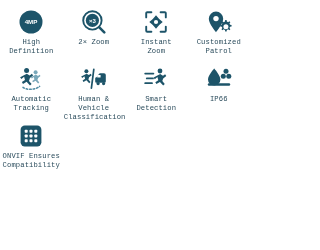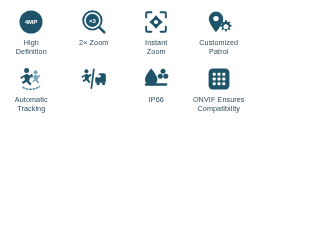--- a/index.html
+++ b/index.html
@@ -35,21 +35,21 @@
   }
   .feature-icon svg { display: block; }
   .feature-label {
     margin-top: 3px;
     font-size: 7.2px;
     line-height: 9px;
     color: #2b4c5c;
     text-align: center;
     letter-spacing: 0.1px;
     max-width: 60px;
-    font-family: Liberation Sans, sans-serif;
+    font-family: Liberation Mono, monospace;
   }
   .badge-text {
     font-size: 6.2px;
     font-weight: bold;
     fill: #ffffff;
     font-family: "Liberation Sans", sans-serif;
   }
   .badge-text-sm {
     font-size: 4.6px;
     font-weight: bold;
@@ -138,20 +138,37 @@
             <circle cx="5.4" cy="5.2" r="2"></circle>
             <path d="M5.6 7.7 l2.3 1.4 l1.8 -1.3 l1 1.4 l-2.6 2.1 l-0.7 2.3 l2.1 2.5 l-1.3 1.2 l-2.8 -3 l-2.9 1.7 l-0.9 -1.5 l2.5 -1.7 l-0.7 -2.6 l-2.2 1.8 l-1 -1.4 Z"></path>
           </g>
           <path d="M12.8 3.4 L10.4 22.2" stroke="#1d5469" stroke-width="1.7" stroke-linecap="round"></path>
           <path d="M15.6 11.2 l2.3 -3.3 a1.6 1.6 0 0 1 1.3 -0.7 H23 a1.8 1.8 0 0 1 1.8 1.8 v6.6 a1.2 1.2 0 0 1 -1.2 1.2 H15.4 a1.2 1.2 0 0 1 -1.2 -1.2 v-3 a1.8 1.8 0 0 1 0.4 -1.1 Z" fill="#1d5469"></path>
           <rect x="16.2" y="8.9" width="3.4" height="2.6" rx="0.5" fill="#ffffff"></rect>
           <circle cx="17.1" cy="17.6" r="1.6" fill="#1d5469"></circle>
           <circle cx="22.6" cy="17.6" r="1.6" fill="#1d5469"></circle>
         </svg>
       </div>
+      <div class="feature-label">Human &amp; Vehicle<br>Classification</div>
+    </div>
+    <div class="feature-cell">
+      <div class="feature-icon">
+        <svg width="26" height="26" viewBox="0 0 26 26" xmlns="http://www.w3.org/2000/svg">
+          <g stroke="#1d5469" stroke-width="1.8" stroke-linecap="round">
+            <path d="M2.2 7.6 H10.4"></path>
+            <path d="M3.8 12.4 H10"></path>
+            <path d="M2.2 17.2 H9"></path>
+          </g>
+          <g fill="#1d5469">
+            <circle cx="17" cy="5" r="2.4"></circle>
+            <path d="M17.2 8 l2.8 1.7 l2.1 -1.5 l1.2 1.7 l-3.1 2.5 l-0.9 2.7 l2.5 3 l-1.6 1.4 l-3.3 -3.5 l-3.5 2 l-1.1 -1.8 l3 -2 l-0.9 -3.1 l-2.6 2.1 l-1.2 -1.6 Z"></path>
+          </g>
+        </svg>
+      </div>
+      <div class="feature-label">Smart<br>Detection</div>
     </div>
     <div class="feature-cell">
       <div class="feature-icon">
         <svg width="26" height="26" viewBox="0 0 26 26" xmlns="http://www.w3.org/2000/svg">
           <path d="M8.2 2.6 C8.2 2.6 14.4 9.4 14.4 13.4 a6.2 6.2 0 0 1 -12.4 0 C2 9.4 8.2 2.6 8.2 2.6 Z" fill="#1d5469"></path>
           <g fill="#1d5469">
             <circle cx="20" cy="5.2" r="2.5"></circle>
             <circle cx="17.3" cy="10.2" r="2.5"></circle>
             <circle cx="22.8" cy="10.2" r="2.5"></circle>
           </g>

